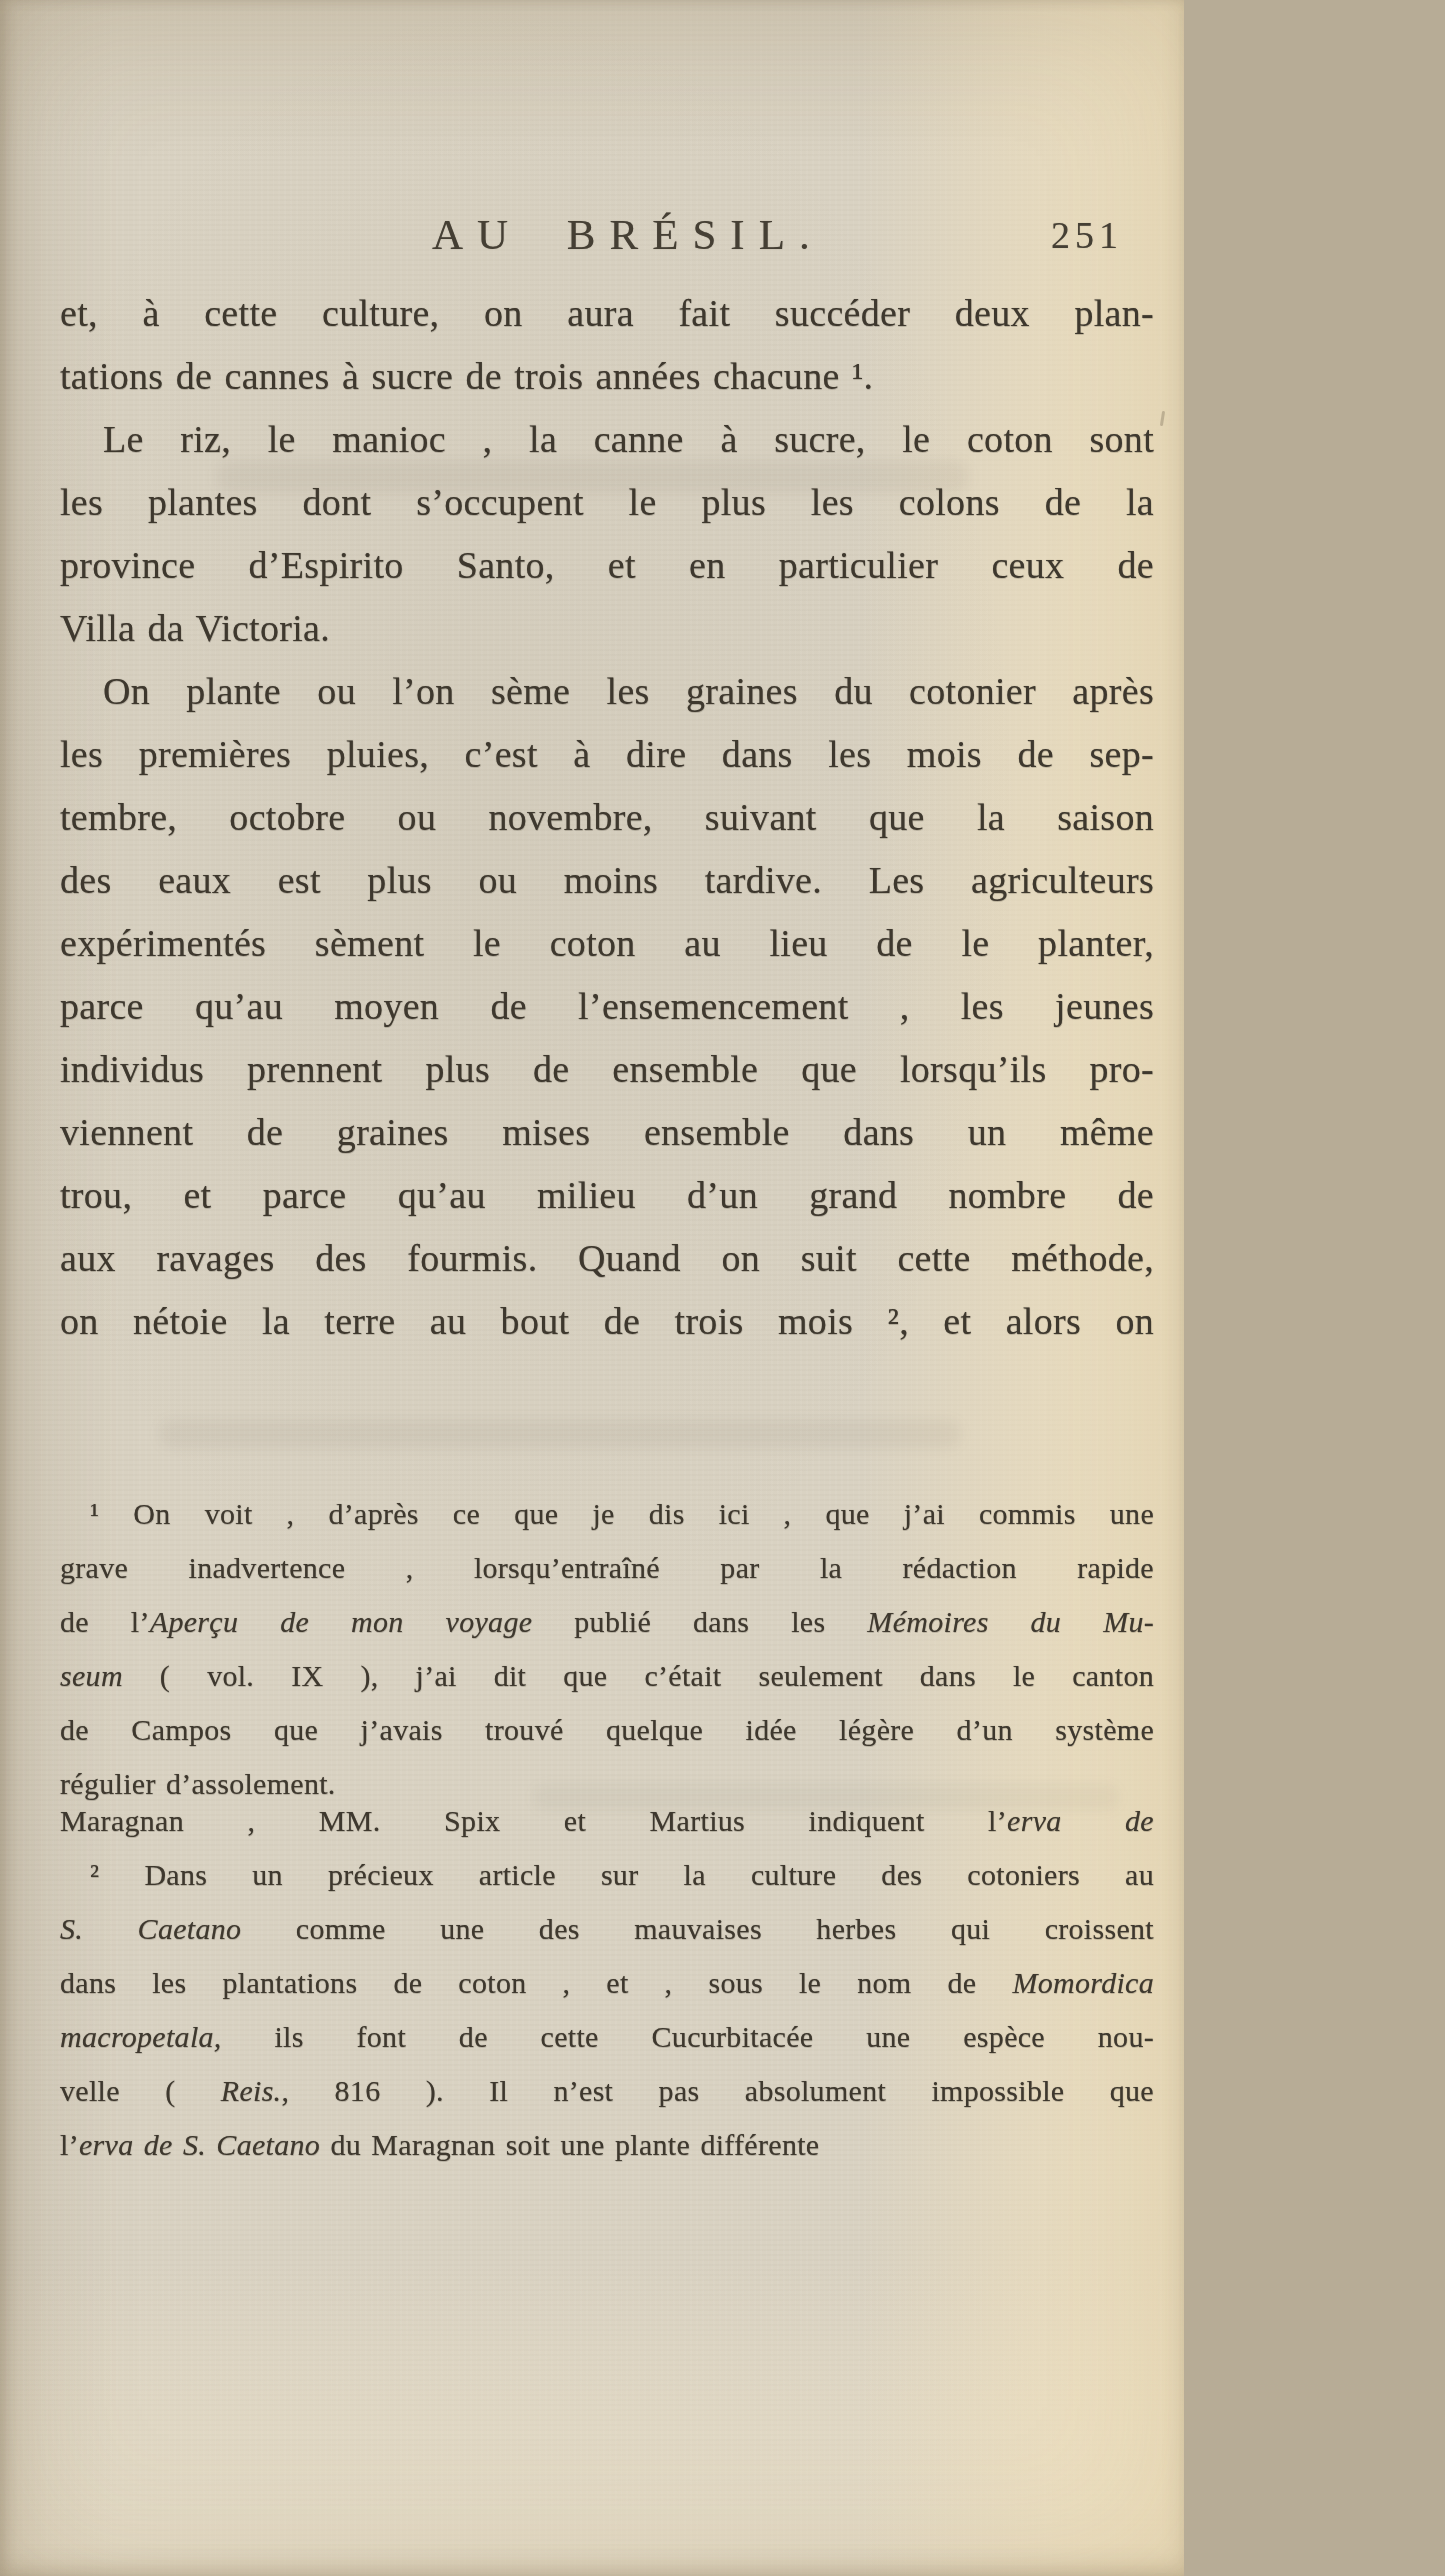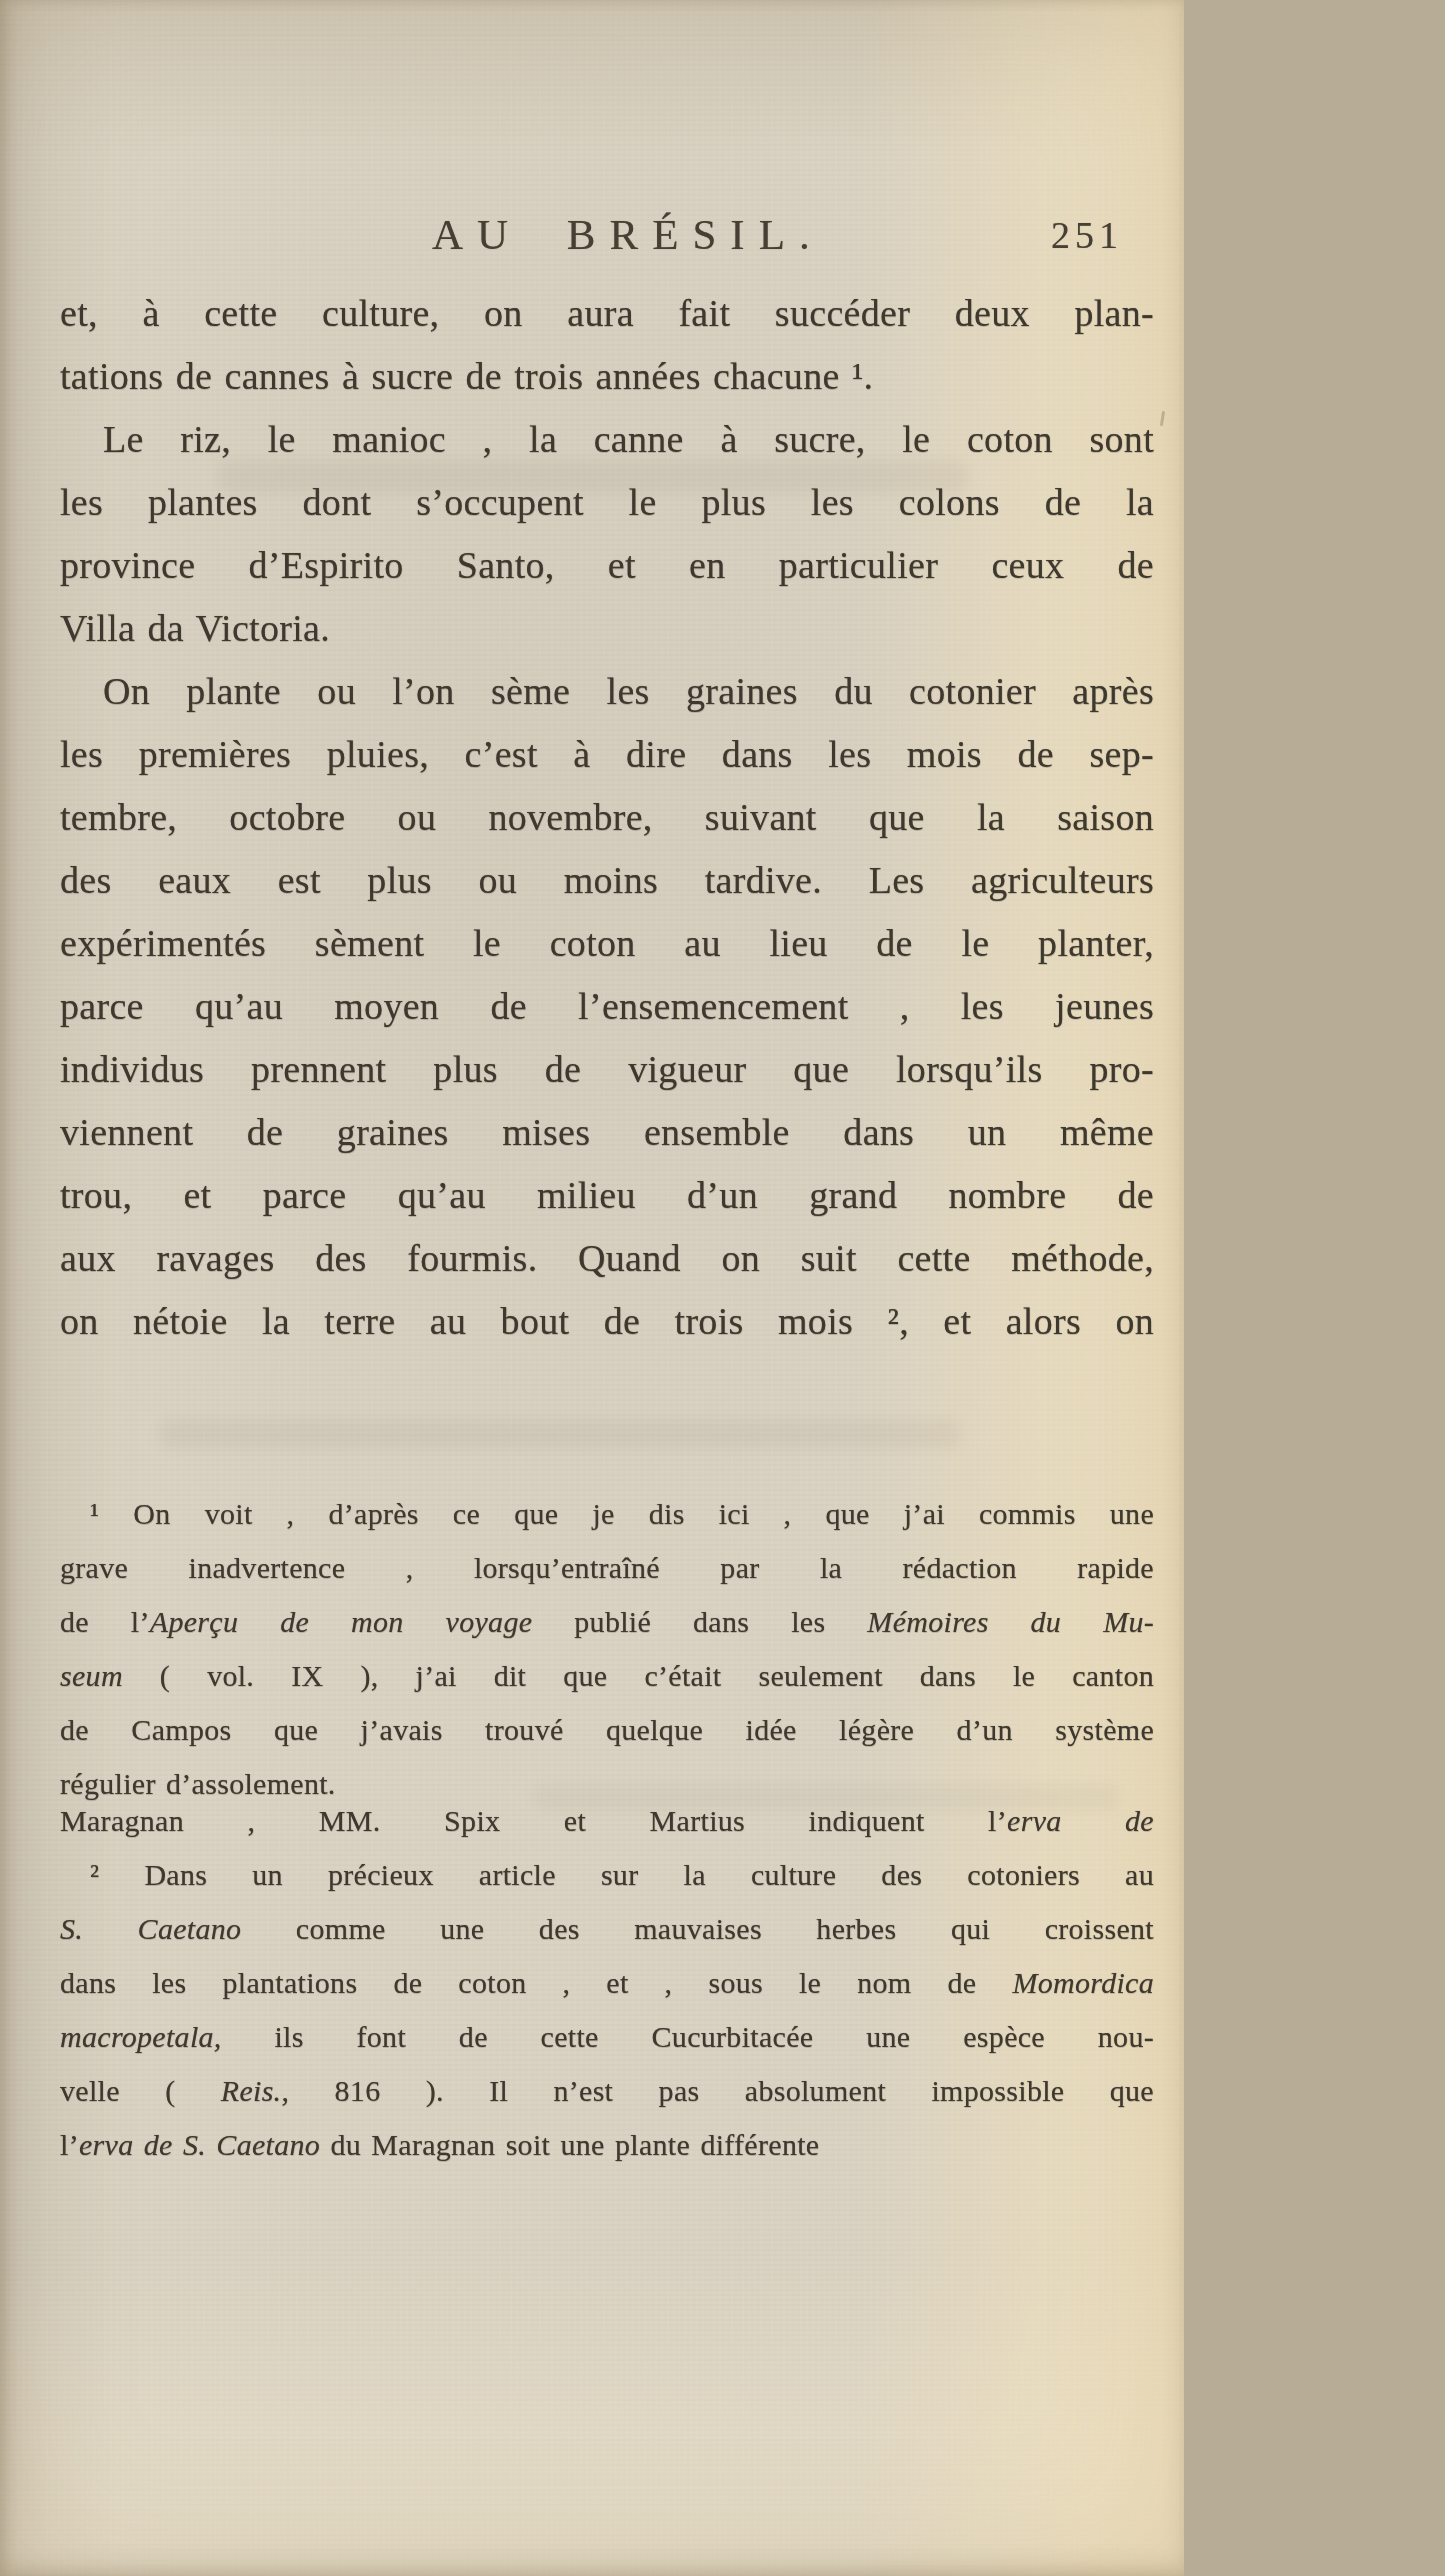--- a/index.html
+++ b/index.html
@@ -91,21 +91,21 @@
         <div class="line"><span>province d’Espirito Santo, et en particulier ceux de</span></div>
         <div class="line endline"><span>Villa da Victoria.</span></div>
       </div>
       <div class="para">
         <div class="line indent"><span>On plante ou l’on sème les graines du cotonier après</span></div>
         <div class="line"><span>les premières pluies, c’est à dire dans les mois de sep-</span></div>
         <div class="line"><span>tembre, octobre ou novembre, suivant que la saison</span></div>
         <div class="line"><span>des eaux est plus ou moins tardive. Les agriculteurs</span></div>
         <div class="line"><span>expérimentés sèment le coton au lieu de le planter,</span></div>
         <div class="line"><span>parce qu’au moyen de l’ensemencement , les jeunes</span></div>
-        <div class="line"><span>individus prennent plus de vigueur que lorsqu’ils pro-</span></div>
+        <div class="line"><span>individus prennent plus de ensemble que lorsqu’ils pro-</span></div>
         <div class="line"><span>viennent de graines mises ensemble dans un même</span></div>
         <div class="line"><span>trou, et parce qu’au milieu d’un grand nombre de</span></div>
         <div class="line"><span>aux ravages des fourmis. Quand on suit cette méthode,</span></div>
         <div class="line"><span>on nétoie la terre au bout de trois mois ², et alors on</span></div>
       </div>
     </main>
 
   <section class="textblock footnotes">
       <div class="para">
         <div class="line indent"><span>¹ On voit , d’après ce que je dis ici , que j’ai commis une</span></div>

